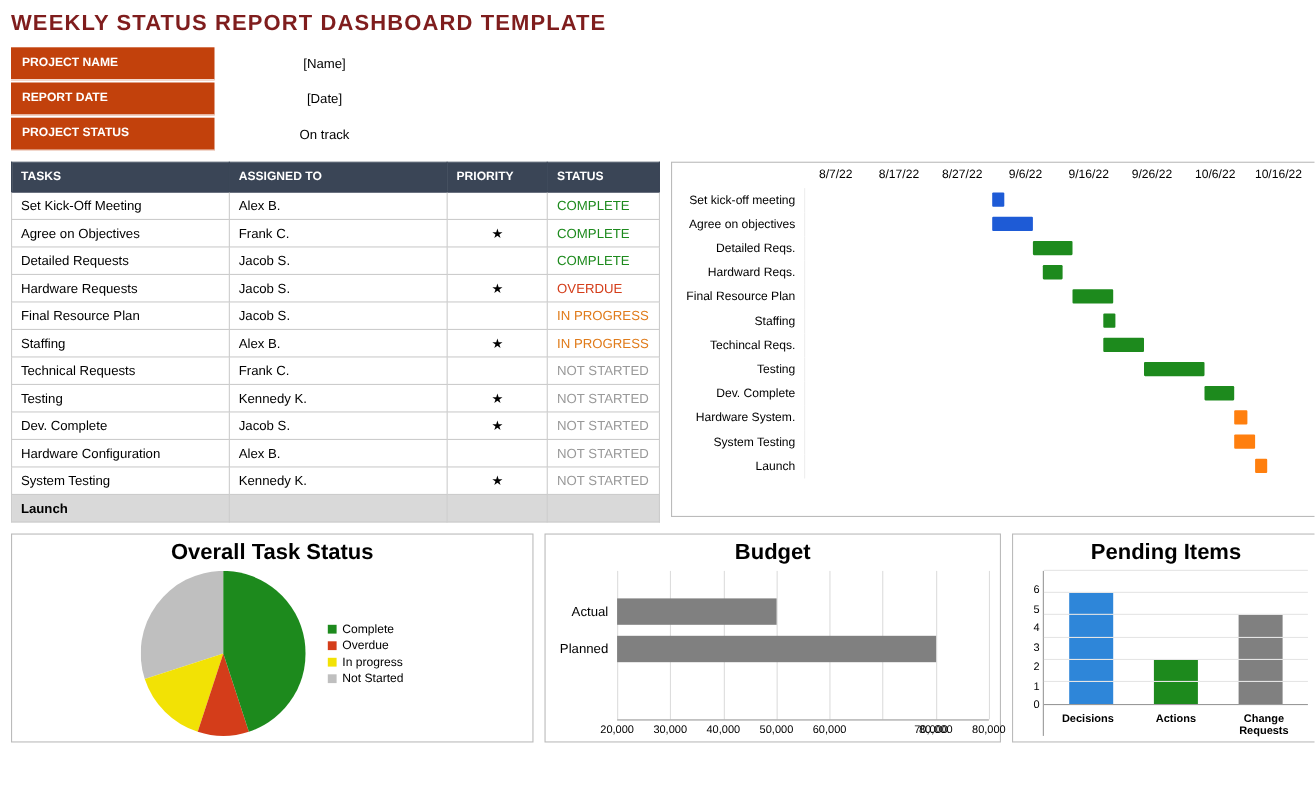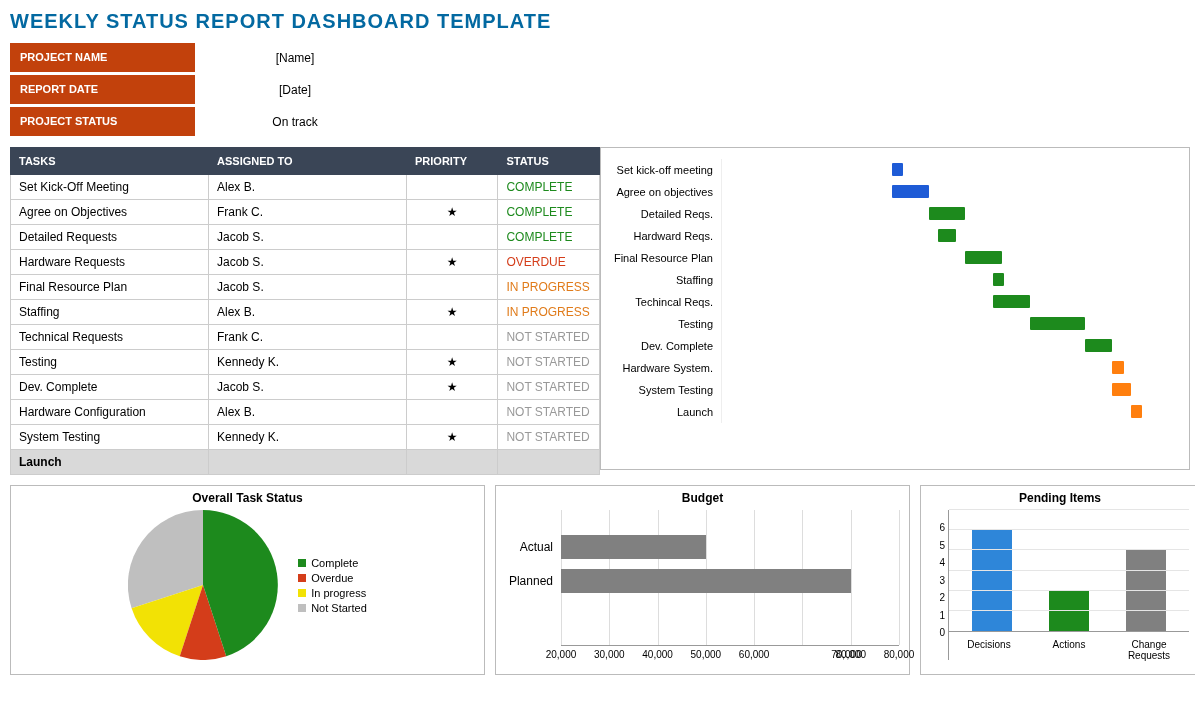--- a/index.html
+++ b/index.html
@@ -1,24 +1,24 @@
 <!DOCTYPE html>
 <html><head>
 <meta charset="utf-8">
 <style>
   * { box-sizing: border-box; margin: 0; padding: 0; }
   body { font-family: Arial, Helvetica, sans-serif; font-size: 12px; background: #fff; padding: 10px; width: 1195px; }
-  .title { font-size: 20px; font-weight: bold; letter-spacing: 1px; color: #0369a1; margin-bottom: 10px; }
+  .title { font-size: 20px; font-weight: bold; letter-spacing: 1px; color: #7f1d1d; margin-bottom: 10px; }
   
   .info-row { display: flex; gap: 0; margin-bottom: 2px; }
   .info-label { background: #c2410c; color: #fff; font-weight: bold; font-size: 11px; padding: 8px 10px; width: 185px; border-bottom: 1px solid #fff; }
   .info-value { padding: 8px 10px; width: 200px; text-align: center; font-size: 12px; }
   .info-block { margin-bottom: 10px; }
   
-  .main-grid { display: grid; grid-template-columns: 590px 590px; margin-top: 5px; }
+  .main-grid { display: grid; grid-template-columns: 590px 590px; gap: 10px; margin-top: 5px; }
   
   .tasks-table { width: 100%; border-collapse: collapse; }
   .tasks-table th { background: #3a4556; color: #fff; text-align: left; padding: 7px 8px; font-size: 11px; font-weight: bold; border: 1px solid #3a4556; }
   .tasks-table td { border: 1px solid #ccc; padding: 5px 8px; font-size: 12px; height: 24px; }
   .status-complete { color: #1d8a1d; font-weight: 500; }
   .status-overdue { color: #d43d1a; font-weight: 500; }
   .status-inprogress { color: #e07b1a; font-weight: 500; }
   .status-notstarted { color: #999; font-weight: 500; }
   .launch-row td { background: #d9d9d9; font-weight: bold; }
   .priority-col { text-align: center; }
@@ -27,21 +27,21 @@
   .gantt-dates { display: flex; margin-left: 120px; font-size: 11px; }
   .gantt-date { flex: 1; text-align: center; }
   .gantt-body { position: relative; margin-top: 6px; }
   .gantt-row { display: flex; height: 22px; align-items: center; }
   .gantt-label { width: 120px; text-align: right; padding-right: 8px; font-size: 11px; }
   .gantt-track { flex: 1; height: 22px; position: relative; border-left: 1px solid #eee; }
   .gantt-bar { position: absolute; height: 13px; top: 4px; border-radius: 1px; }
   
   .bottom-grid { display: grid; grid-template-columns: 475px 415px 280px; gap: 10px; margin-top: 10px; }
   .panel { border: 1px solid #bbb; padding: 5px 10px 10px; height: 190px; position: relative; }
-  .panel-title { font-weight: bold; font-size: 12px; text-align: center; margin-bottom: 5px; }
+  .panel-title { font-weight: bold; font-size: 20px; text-align: center; margin-bottom: 5px; }
   
   .pie-wrap { display: flex; align-items: center; justify-content: center; gap: 20px; height: 150px; }
   .pie-legend { font-size: 11px; }
   .pie-legend div { display: flex; align-items: center; gap: 5px; margin: 3px 0; }
   .pie-legend .sw { width: 8px; height: 8px; display: inline-block; }
   
   .budget-wrap { height: 150px; display: flex; flex-direction: column; }
   .budget-bars { flex: 1; padding: 15px 0 5px; }
   .budget-row { display: flex; align-items: center; margin: 10px 0; }
   .budget-lbl { width: 55px; text-align: right; padding-right: 8px; font-size: 12px; }
@@ -52,21 +52,21 @@
   .budget-grid-area { position: absolute; left: 55px; right: 0; top: 0; bottom: 0; }
   .budget-gridline { position: absolute; top: 0; bottom: 0; width: 1px; background: #ddd; }
   
   .pending-wrap { height: 150px; display: flex; }
   .pending-yaxis { width: 18px; display: flex; flex-direction: column-reverse; font-size: 10px; border-right:1px solid #999; padding-bottom:28px; }
   .pending-yaxis div { flex: 1; display:flex; align-items:flex-end; justify-content:flex-end; padding-right:3px; position:relative; top:6px; }
   .pending-bars { flex: 1; display: flex; align-items: flex-end; justify-content: space-around; border-bottom: 1px solid #999; padding: 0 5px; position:relative; margin-bottom:28px;}
   .pending-bar-item { display:flex; flex-direction:column; align-items:center; width:33%; height:100%; justify-content:flex-end;}
   .pending-bar { width: 40px; }
   .pending-xlabels { position:absolute; bottom:-30px; left:0; right:0; display:flex; justify-content:space-around; font-size:10px;}
-  .pending-xlabels div { width:33%; text-align:center; }
+  .pending-xlabels div { width:33%; text-align:center;font-weight:bold; }
   .pending-grid { position:absolute; left:0; right:0; height:1px; background:#e5e5e5; }
 </style>
 </head>
 <body>
 
 <div class="title">WEEKLY STATUS REPORT DASHBOARD TEMPLATE</div>
 
 <div class="info-block">
   <div class="info-row">
     <div class="info-label">PROJECT NAME</div>
@@ -165,20 +165,30 @@
             <td>Launch</td>
             <td></td>
             <td></td>
             <td></td>
           </tr>
         </tbody>
     </table>
   </div>
 
   <div class="gantt-wrap">
+    <div class="gantt-dates" id="gantt-dates">
+        <div class="gantt-date">8/7/22</div>
+        <div class="gantt-date">8/17/22</div>
+        <div class="gantt-date">8/27/22</div>
+        <div class="gantt-date">9/6/22</div>
+        <div class="gantt-date">9/16/22</div>
+        <div class="gantt-date">9/26/22</div>
+        <div class="gantt-date">10/6/22</div>
+        <div class="gantt-date">10/16/22</div>
+      </div>
     <div class="gantt-body" id="gantt-body">
         <div class="gantt-row">
           <div class="gantt-label">Set kick-off meeting</div>
     <div class="gantt-track">
             <div class="gantt-bar" style="left:37%;width:2.5%;background:#1e5bd6"></div>
           </div>
         </div>
         <div class="gantt-row">
           <div class="gantt-label">Agree on objectives</div>
     <div class="gantt-track">

